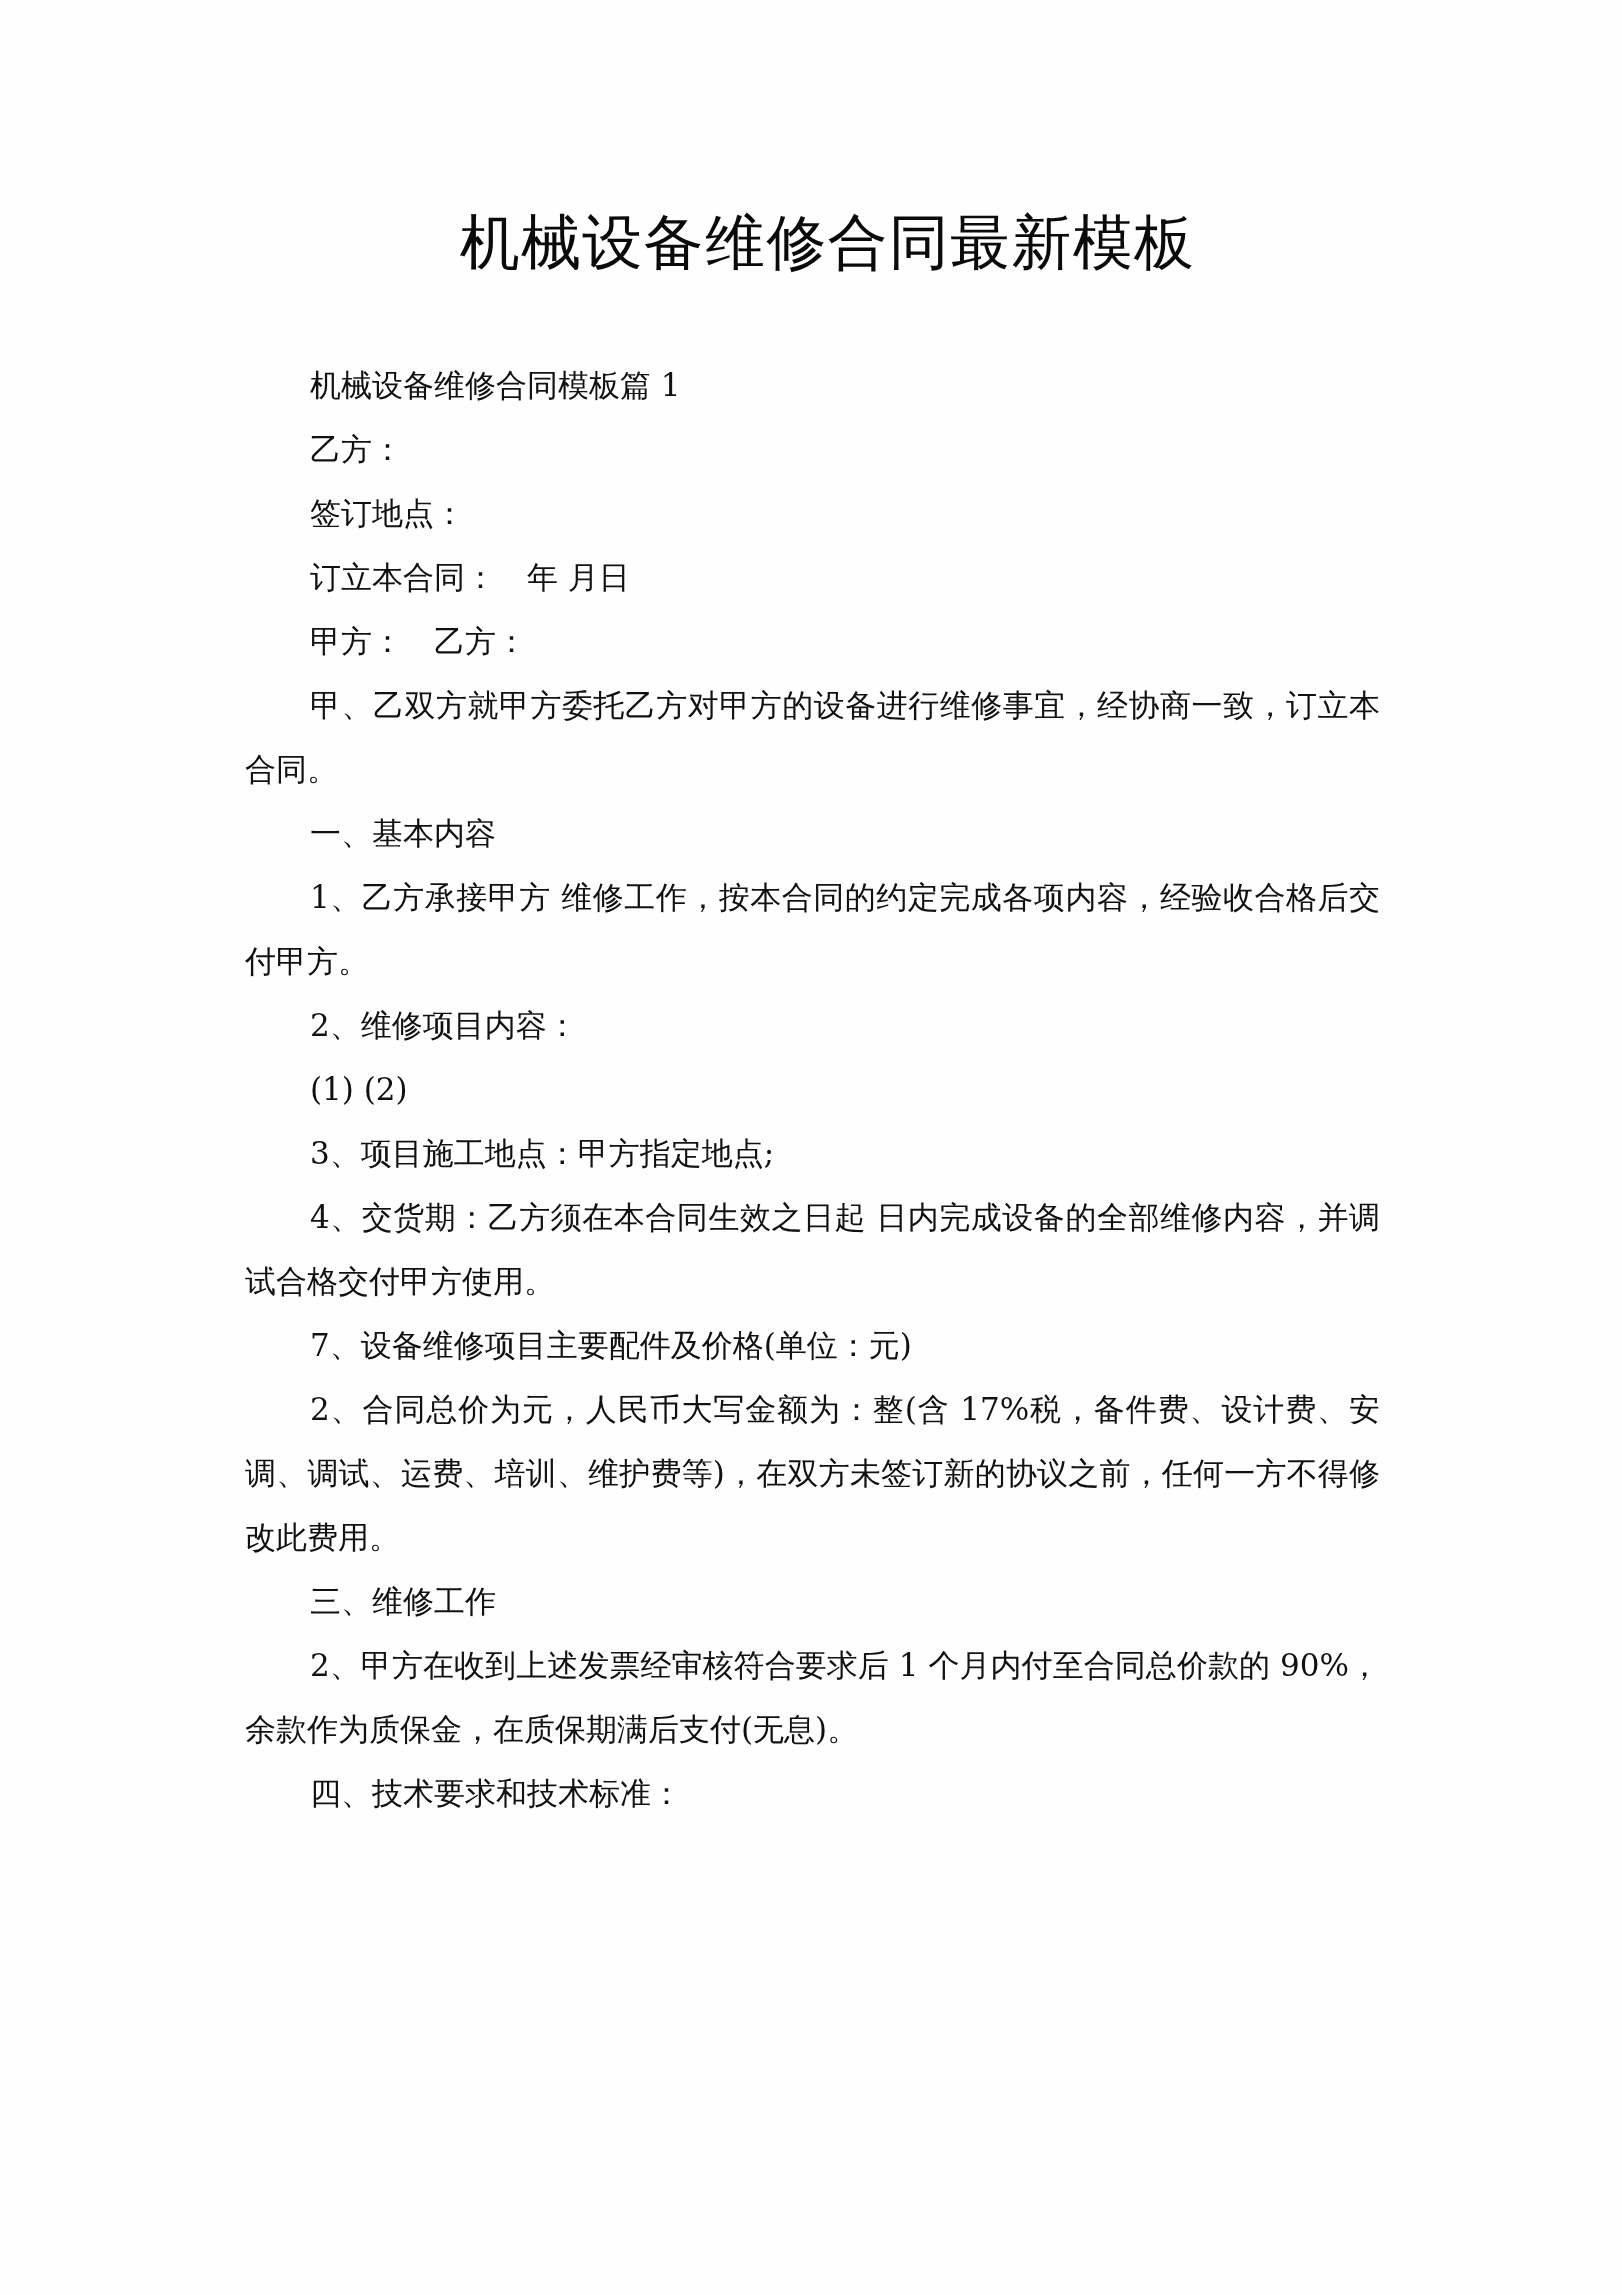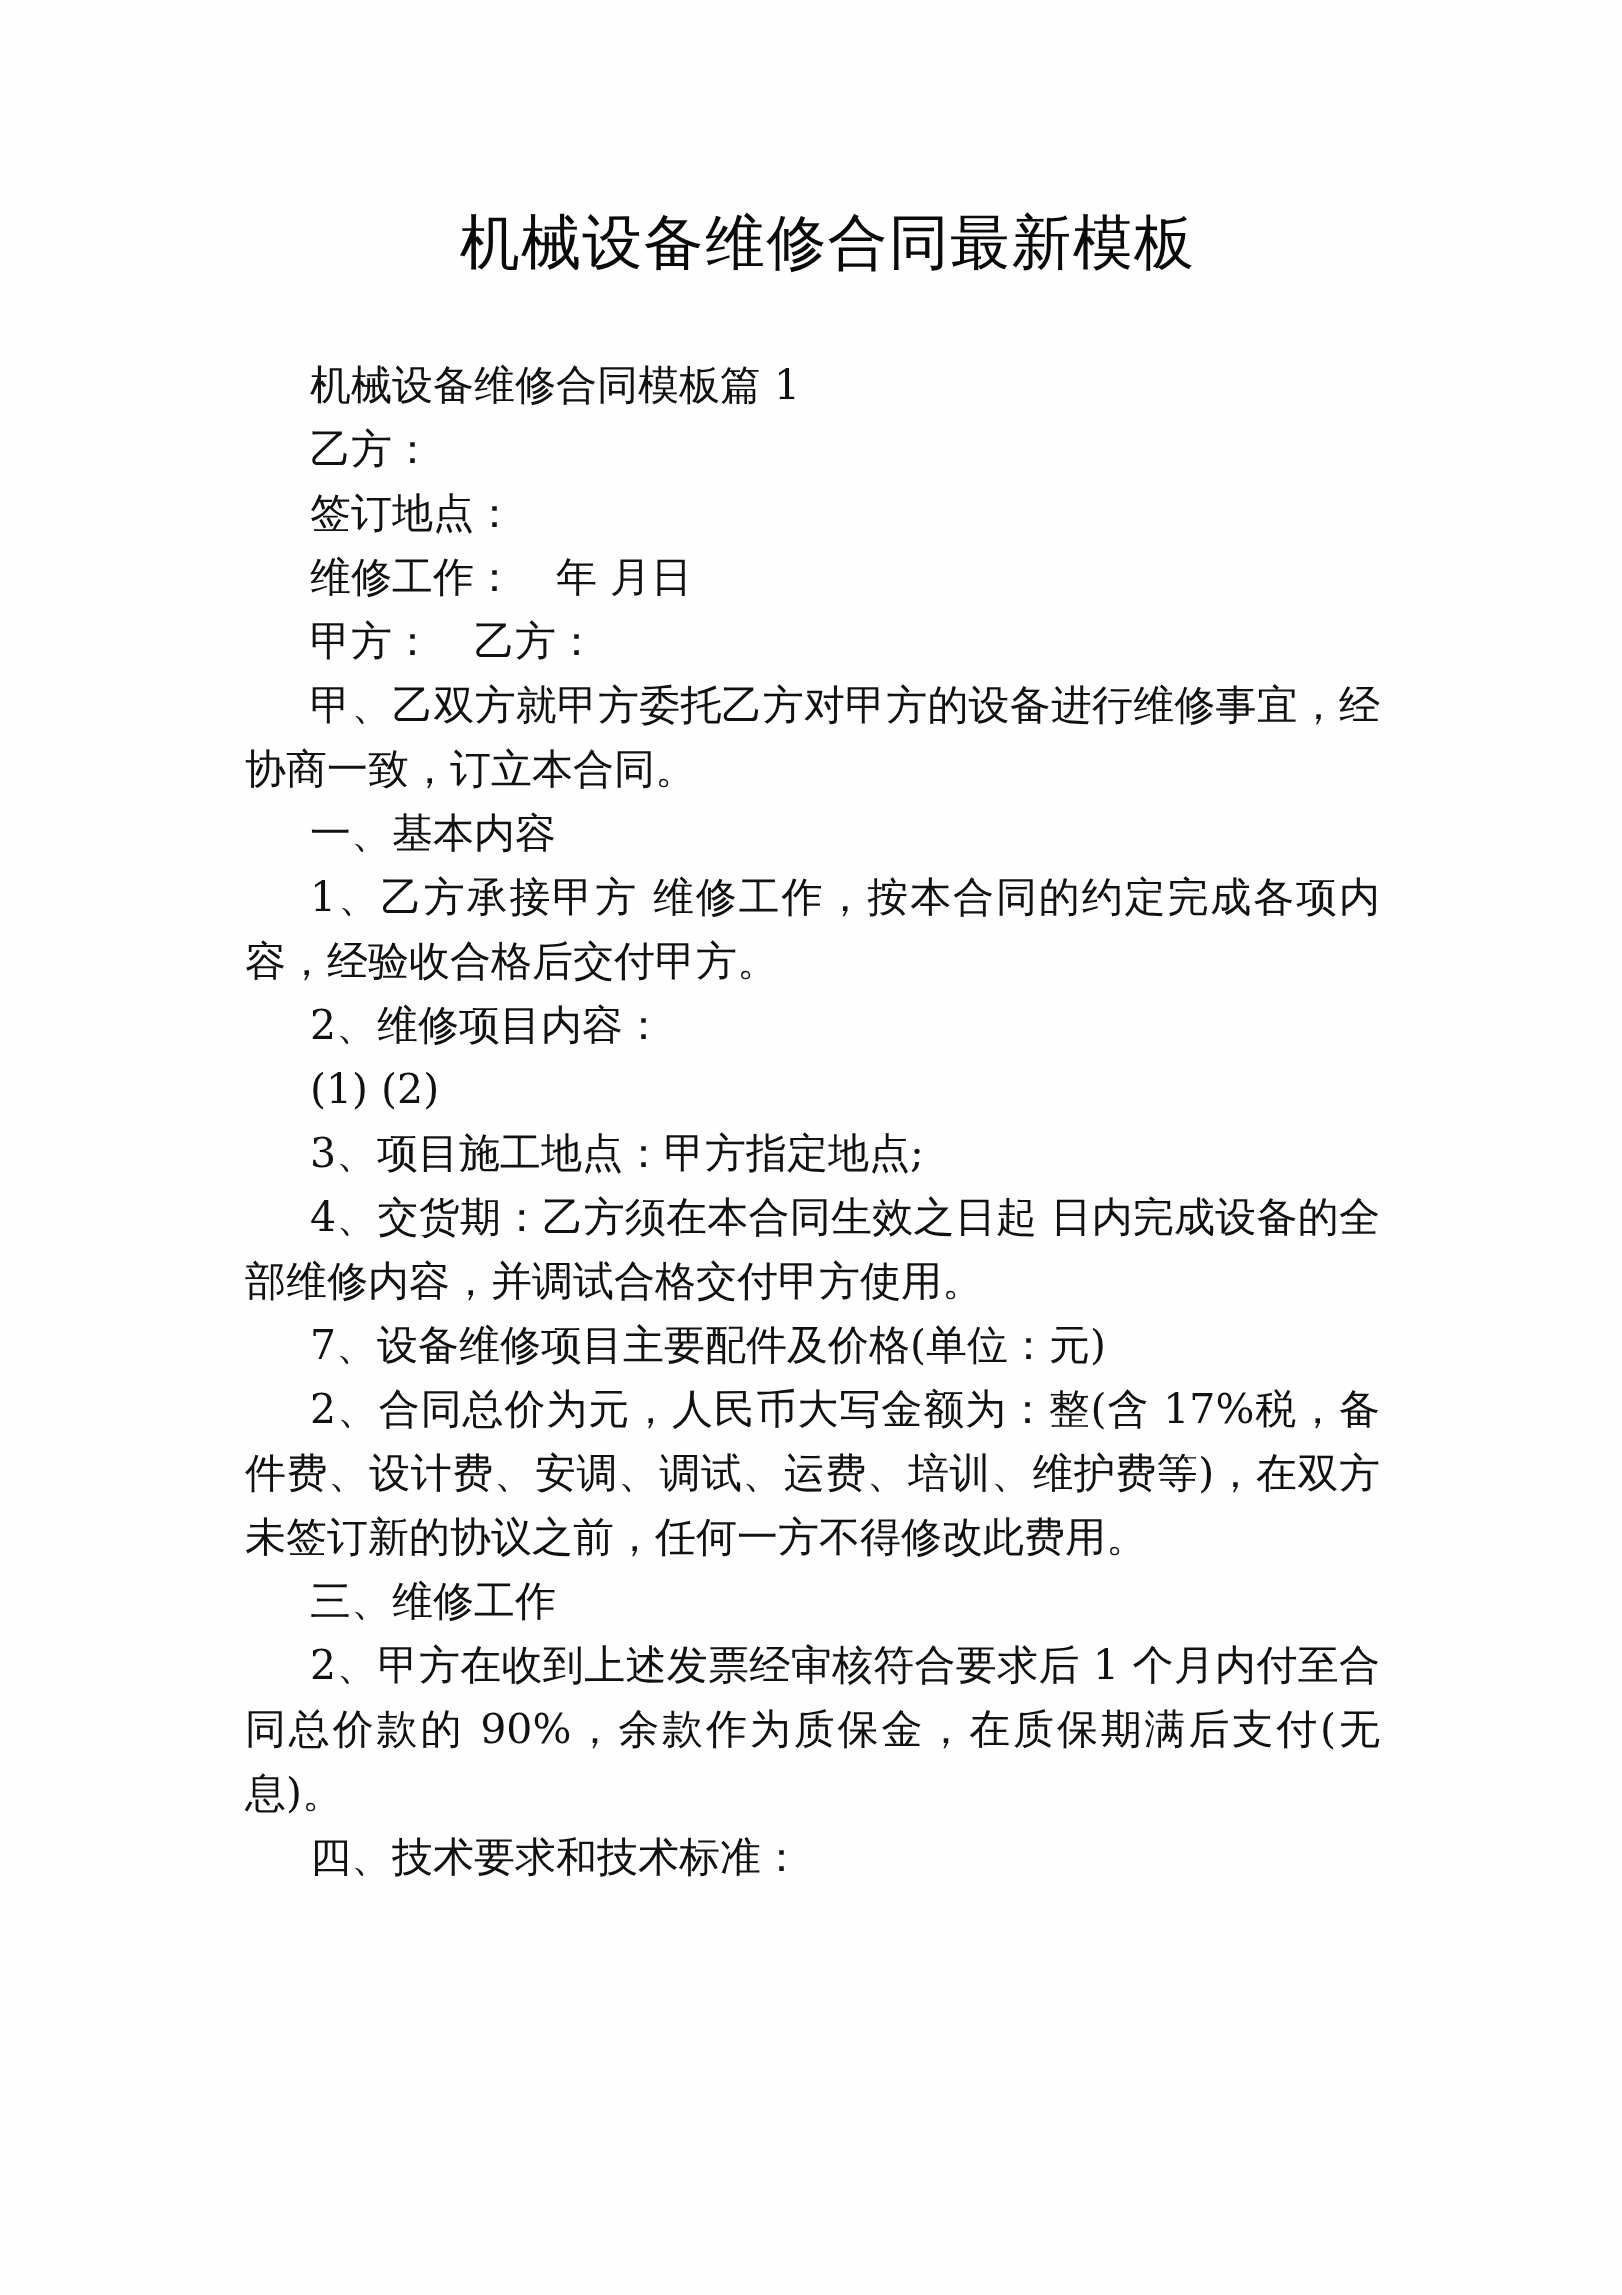--- a/index.html
+++ b/index.html
@@ -10,34 +10,34 @@
     font-family: "DejaVu Serif", "Liberation Serif", serif;
   }
   .title {
     position: absolute; left: 0; width: 1623px; top: 200px;
     text-align: center; font-size: 60px; line-height: 85px;
     font-family: "DejaVu Sans", "Liberation Sans", sans-serif;
     letter-spacing: 1.3px; color: #0a0a0a; padding-left: 16px;
   }
   .body {
     position: absolute; left: 245px; top: 353px; width: 1135px;
-    font-size: 41px; line-height: 64px;
+    font-size: 31px; line-height: 64px;
   }
   .p { margin: 0; text-indent: 65px; text-align: justify; }
 </style>
 </head>
 <body>
 
 <div class="page">
   <div class="title">机械设备维修合同最新模板</div>
   <div class="body">
     <p class="p">机械设备维修合同模板篇 1</p>
     <p class="p">乙方：</p>
     <p class="p">签订地点：</p>
-    <p class="p">维修工作：　年  月日</p>
+    <p class="p">订立本合同：　年  月日</p>
     <p class="p">甲方：　乙方：</p>
     <p class="p">甲、乙双方就甲方委托乙方对甲方的设备进行维修事宜，经协商一致，订立本合同。</p>
     <p class="p">一、基本内容</p>
     <p class="p">1、乙方承接甲方 维修工作，按本合同的约定完成各项内容，经验收合格后交付甲方。</p>
     <p class="p">2、维修项目内容：</p>
     <p class="p">(1) (2)</p>
     <p class="p">3、项目施工地点：甲方指定地点;</p>
     <p class="p">4、交货期：乙方须在本合同生效之日起 日内完成设备的全部维修内容，并调试合格交付甲方使用。</p>
     <p class="p">7、设备维修项目主要配件及价格(单位：元)</p>
     <p class="p">2、合同总价为元，人民币大写金额为：整(含 17%税，备件费、设计费、安调、调试、运费、培训、维护费等)，在双方未签订新的协议之前，任何一方不得修改此费用。</p>

